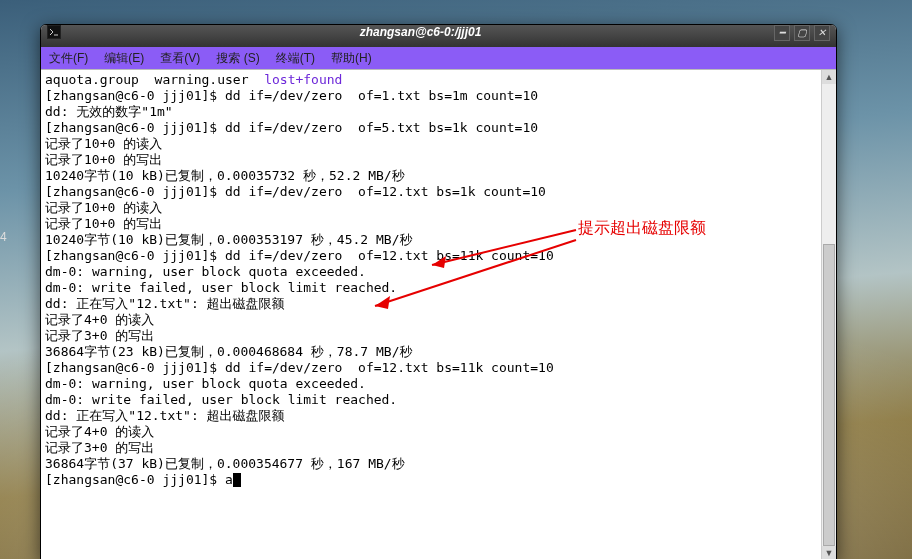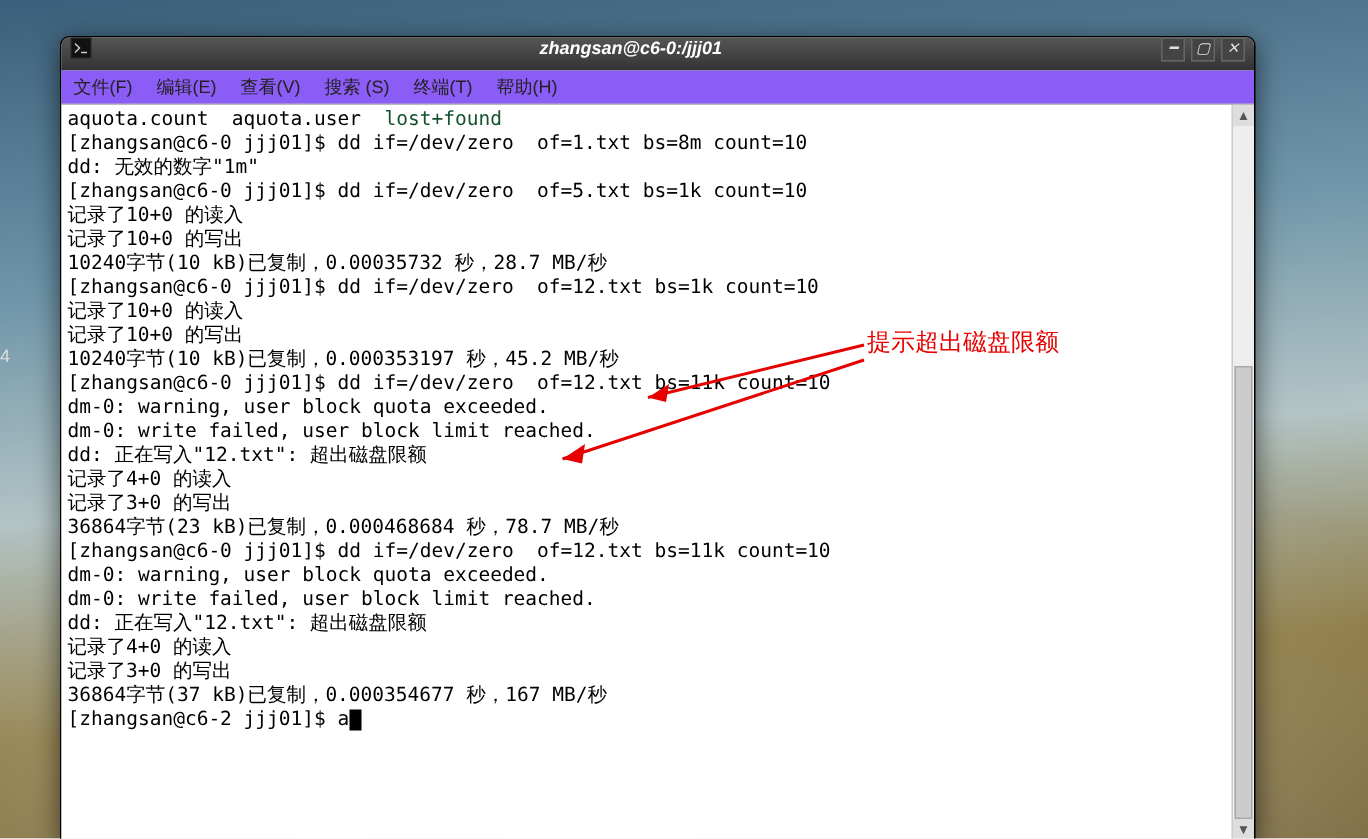--- a/index.html
+++ b/index.html
@@ -31,21 +31,21 @@
     display:flex;align-items:center;font-size:12px;color:#222;
   }
   .menuitem{padding:0 8px;cursor:default;}
   .term{
     flex:1;background:#fff;position:relative;overflow:hidden;
   }
   .term pre{
     margin:0;padding:2px 4px;font-family:"DejaVu Sans Mono","Courier New",monospace;
     font-size:13px;line-height:16px;color:#000;white-space:pre;
   }
-  .lost{color:#14532d;}
+  .lost{color:#6d28d9;}
   .cursor{background:#000;color:#000;display:inline-block;width:8px;height:14px;vertical-align:text-bottom;}
   .scrollbar{
     position:absolute;right:0;top:0;bottom:0;width:14px;background:#eee;
     border-left:1px solid #ccc;
   }
   .scroll-up,.scroll-down{height:14px;background:#ddd;display:flex;align-items:center;justify-content:center;font-size:9px;color:#555;}
   .scroll-down{position:absolute;bottom:0;width:100%;}
   .scroll-thumb{position:absolute;left:1px;right:1px;bottom:14px;height:300px;background:#ccc;border:1px solid #aaa;}
   .annot{
     position:absolute;left:578px;top:218px;color:#e60000;font-size:16px;font-family:Liberation Serif, serif;
@@ -80,46 +80,46 @@
     <div class="menubar">
       <div class="menuitem">文件(F)</div>
       <div class="menuitem">编辑(E)</div>
       <div class="menuitem">查看(V)</div>
       <div class="menuitem">搜索 (S)</div>
       <div class="menuitem">终端(T)</div>
       <div class="menuitem">帮助(H)</div>
     </div>
 
     <div class="term">
-<pre><span>aquota.count  aquota.user  </span><span class="lost">lost+found</span>
-<span>[zhangsan@c6-0 jjj01]$ dd if=/dev/zero  of=1.txt bs=8m count=10</span>
+<pre><span>aquota.group  warning.user  </span><span class="lost">lost+found</span>
+<span>[zhangsan@c6-0 jjj01]$ dd if=/dev/zero  of=1.txt bs=1m count=10</span>
 <span>dd: 无效的数字"1m"</span>
 <span>[zhangsan@c6-0 jjj01]$ dd if=/dev/zero  of=5.txt bs=1k count=10</span>
 <span>记录了10+0 的读入</span>
 <span>记录了10+0 的写出</span>
-<span>10240字节(10 kB)已复制，0.00035732 秒，28.7 MB/秒</span>
+<span>10240字节(10 kB)已复制，0.00035732 秒，52.2 MB/秒</span>
 <span>[zhangsan@c6-0 jjj01]$ dd if=/dev/zero  of=12.txt bs=1k count=10</span>
 <span>记录了10+0 的读入</span>
 <span>记录了10+0 的写出</span>
 <span>10240字节(10 kB)已复制，0.000353197 秒，45.2 MB/秒</span>
 <span>[zhangsan@c6-0 jjj01]$ dd if=/dev/zero  of=12.txt bs=11k count=10</span>
 <span>dm-0: warning, user block quota exceeded.</span>
 <span>dm-0: write failed, user block limit reached.</span>
 <span>dd: 正在写入"12.txt": 超出磁盘限额</span>
 <span>记录了4+0 的读入</span>
 <span>记录了3+0 的写出</span>
 <span>36864字节(23 kB)已复制，0.000468684 秒，78.7 MB/秒</span>
 <span>[zhangsan@c6-0 jjj01]$ dd if=/dev/zero  of=12.txt bs=11k count=10</span>
 <span>dm-0: warning, user block quota exceeded.</span>
 <span>dm-0: write failed, user block limit reached.</span>
 <span>dd: 正在写入"12.txt": 超出磁盘限额</span>
 <span>记录了4+0 的读入</span>
 <span>记录了3+0 的写出</span>
 <span>36864字节(37 kB)已复制，0.000354677 秒，167 MB/秒</span>
-<span>[zhangsan@c6-2 jjj01]$ </span><span>a</span><span class="cursor"></span></pre>
+<span>[zhangsan@c6-0 jjj01]$ </span><span>a</span><span class="cursor"></span></pre>
 
       <div class="scrollbar">
         <div class="scroll-up">▲</div>
         <div class="scroll-thumb"></div>
         <div class="scroll-down">▼</div>
       </div>
     </div>
   </div>
 
   <div class="annot">提示超出磁盘限额</div>

